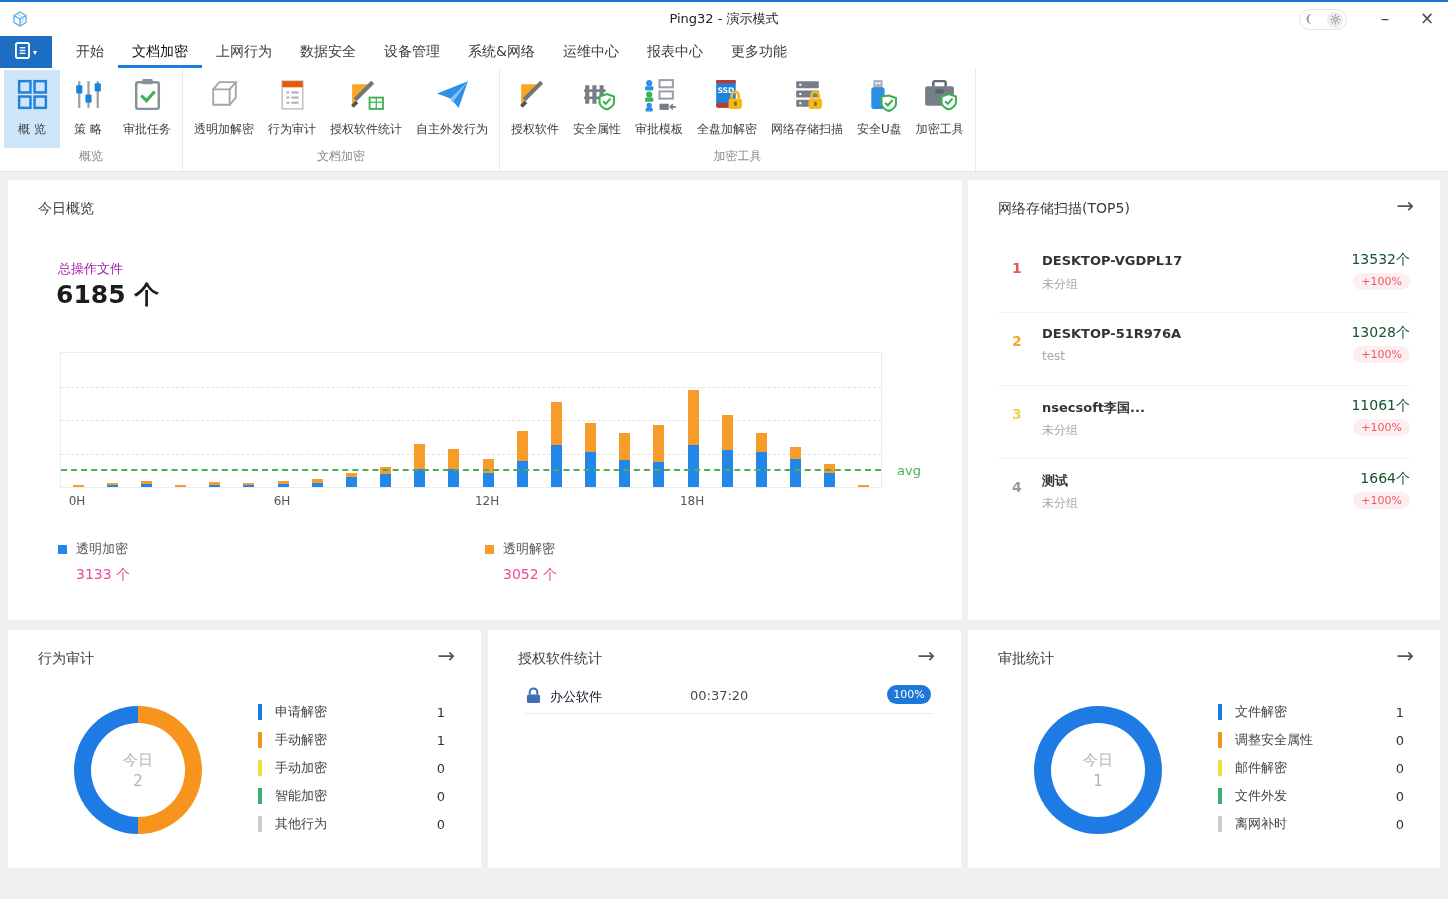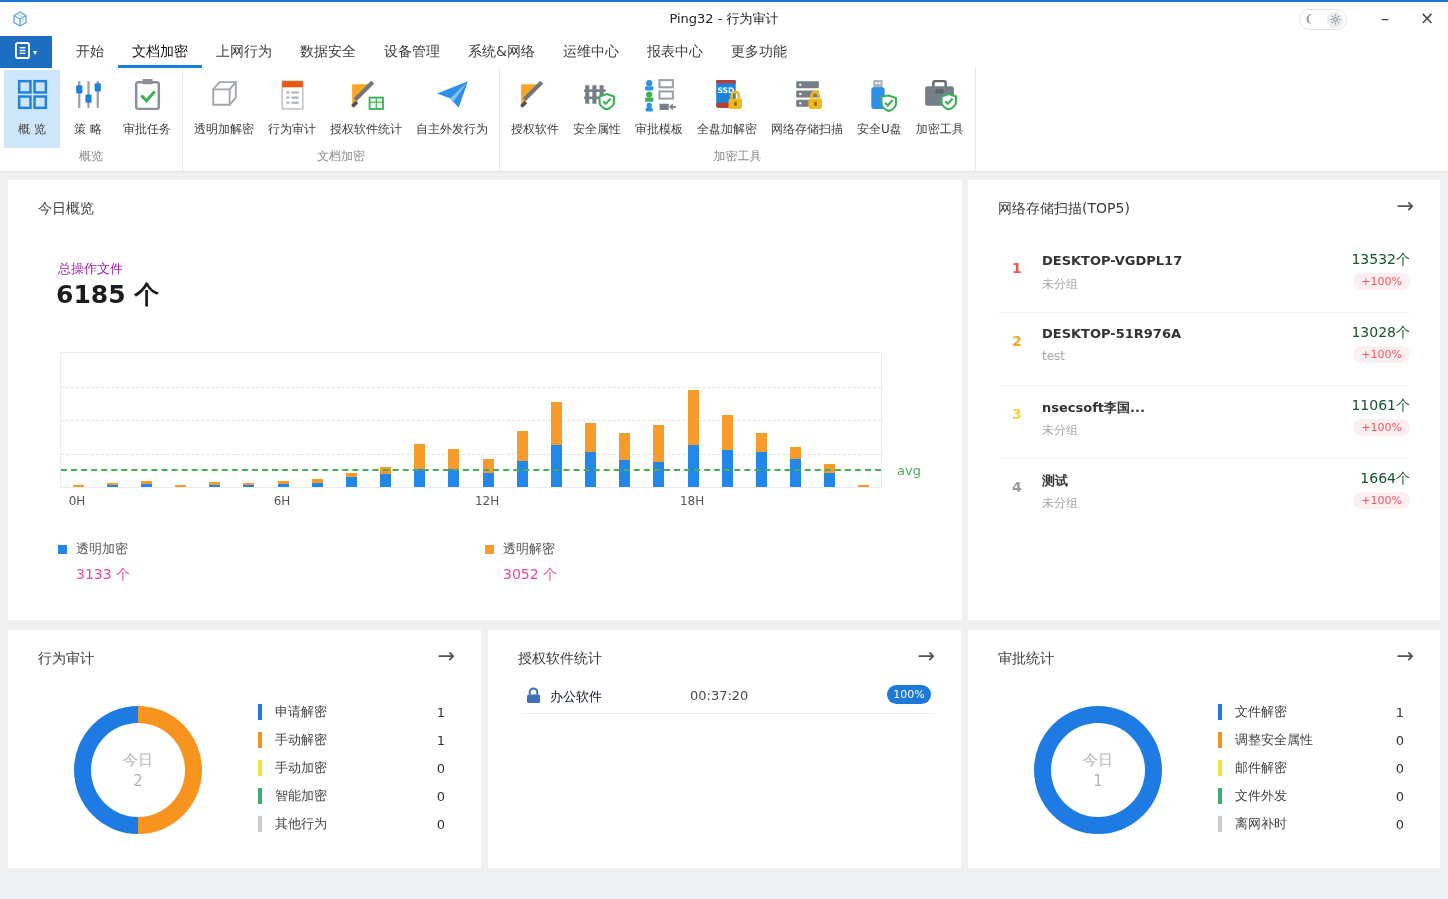--- a/index.html
+++ b/index.html
@@ -103,21 +103,21 @@
   <div class="topline"></div>
 
   <div class="titlebar">
     <span class="appicon">
       <svg width="16" height="16" viewBox="0 0 16 16" fill="none" stroke="#58a6e8" stroke-width="1.3">
           <path d="M8 1l6 3.5v7L8 15l-6-3.5v-7z"></path>
           <path d="M2 4.5L8 8l6-3.5M8 8v7"></path>
           <path d="M5 3l6 3.4v4L8 12" stroke="#9fcbf0" stroke-width="1"></path>
         </svg>
     </span>
-    <div class="title">Ping32 - 行为审计</div>
+    <div class="title">Ping32 - 演示模式</div>
     <div class="theme-toggle">
       <span>
         <svg width="12" height="12" viewBox="0 0 12 12">
             <path d="M8.5 1a5 5 0 100 10 5.4 5.4 0 01-3-5 5.4 5.4 0 013-5z" fill="#8d97a1"></path>
           </svg>
       </span>
       <span class="tt-sun">
         <svg width="11" height="11" viewBox="0 0 12 12" stroke="#8d97a1" stroke-width="1.2" fill="none">
             <circle cx="6" cy="6" r="2"></circle>
             <path d="M6 0.5v2M6 9.5v2M0.5 6h2M9.5 6h2M2.1 2.1l1.4 1.4M8.5 8.5l1.4 1.4M9.9 2.1L8.5 3.5M3.5 8.5L2.1 9.9"></path>

